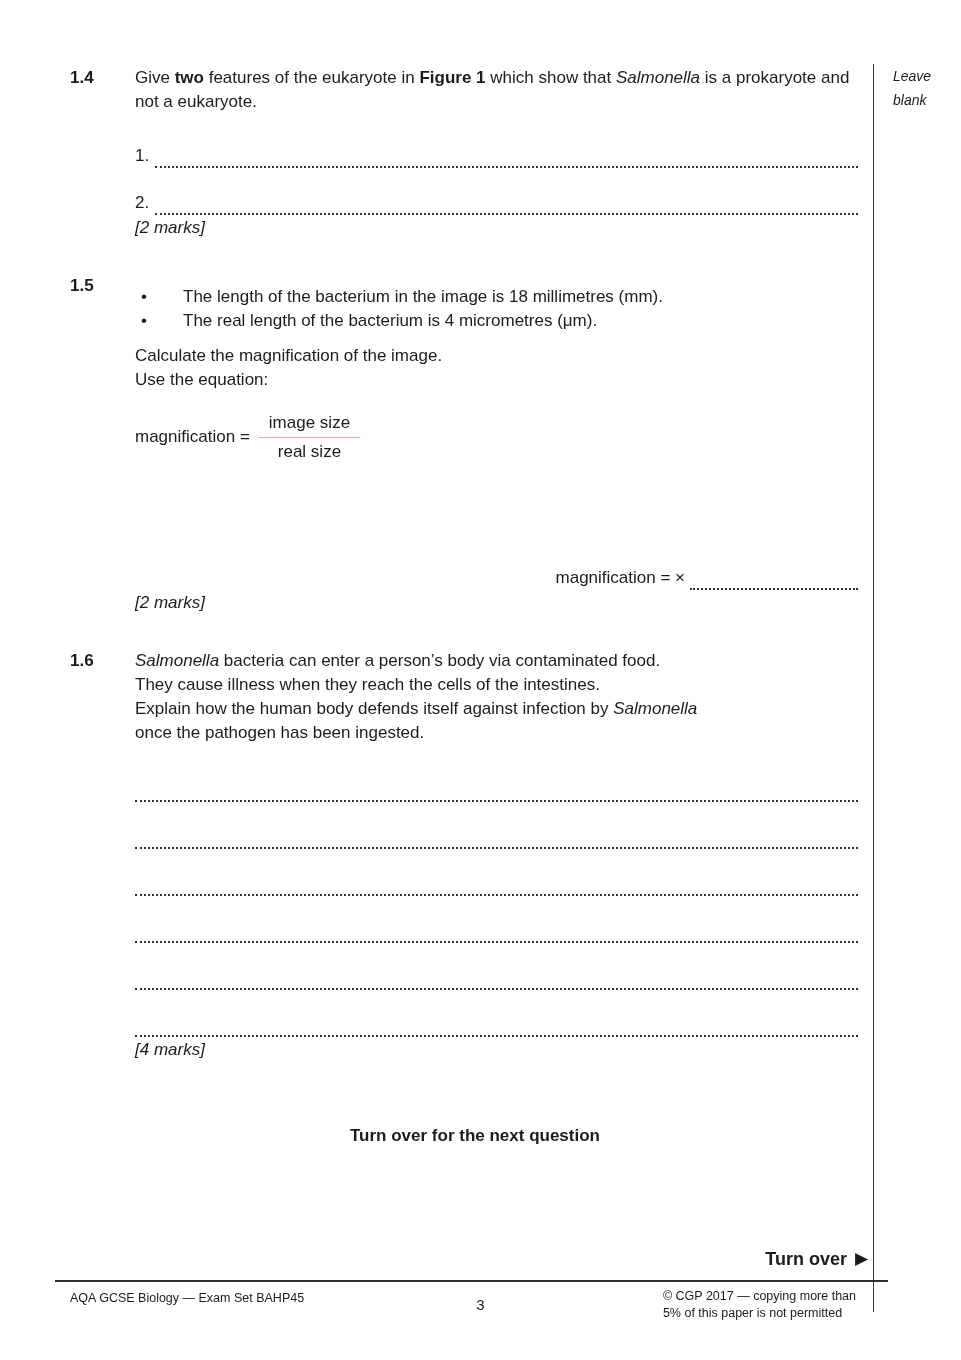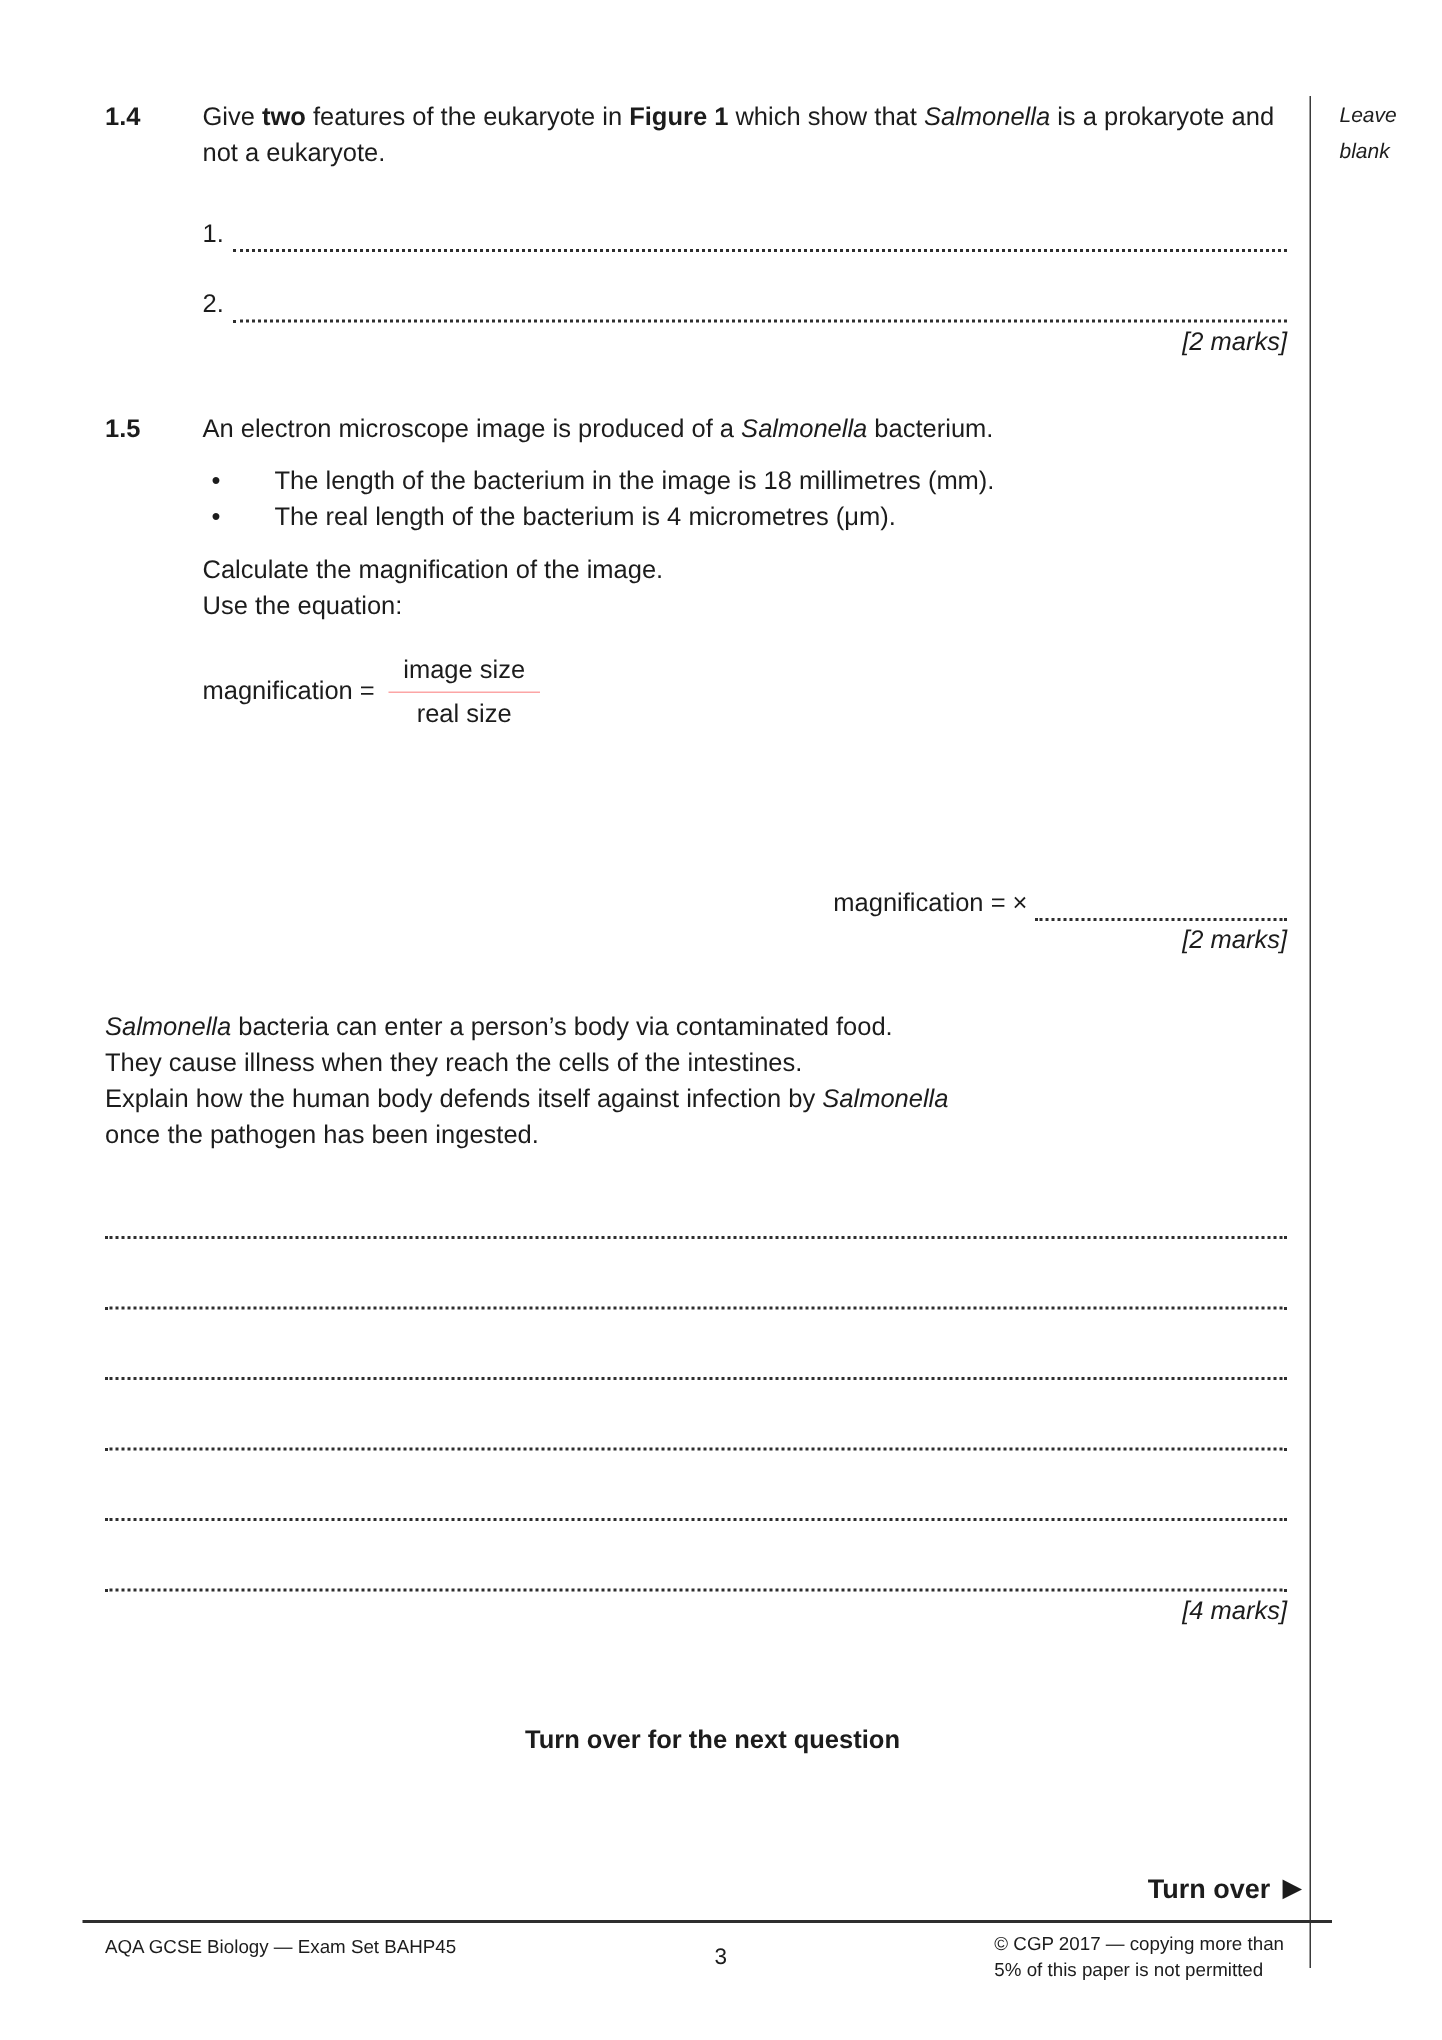--- a/index.html
+++ b/index.html
@@ -44,21 +44,21 @@
   i { font-style: italic; }
 
   .answer-line { display: flex; align-items: flex-end; height: 24px; }
   .answer-line .prefix { margin-right: 6px; }
   .dots {
     flex: 1;
     border-bottom: 2px dotted #2e2e2e;
     height: 20px;
   }
   .marks {
-    text-align: right;
+    text-align: left;
     font-style: italic;
     margin-top: 1px;
   }
 
   .bullets { margin-top: 11px; }
   .bullet-row { display: flex; }
   .bullet-glyph { width: 48px; flex-shrink: 0; padding-left: 6px; }
 
   .instructions { margin-top: 11px; }
 
@@ -150,21 +150,20 @@
         </div>
         <div class="marks">[2 marks]</div>
       </div>
     </div>
 
     <div class="spacer-q15"></div>
 
     <div class="q">
       <div class="qnum">1.5</div>
       <div class="qbody">
-        <p><span>An electron microscope image is produced of a </span><i>Salmonella</i><span> bacterium.</span></p>
 
         <div class="bullets">
           <div class="bullet-row">
             <span class="bullet-glyph">•</span>
             <span>The length of the bacterium in the image is 18 millimetres (mm).</span>
           </div>
           <div class="bullet-row">
             <span class="bullet-glyph">•</span>
             <span>The real length of the bacterium is 4 micrometres (μm).</span>
           </div>
@@ -187,20 +186,21 @@
           <span class="label">magnification = ×</span>
           <span class="dots"></span>
         </div>
         <div class="marks">[2 marks]</div>
       </div>
     </div>
 
     <div class="spacer-q16"></div>
 
     <div class="q">
+      <div class="qnum">1.6</div>
       <div class="qbody">
         <div>
           <div><i>Salmonella</i><span> bacteria can enter a person’s body via contaminated food.</span></div>
           <div>They cause illness when they reach the cells of the intestines.</div>
           <div><span>Explain how the human body defends itself against infection by </span><i>Salmonella</i></div>
           <div>once the pathogen has been ingested.</div>
         </div>
 
         <div class="blank-lines">
           <div class="blank-line"></div>

